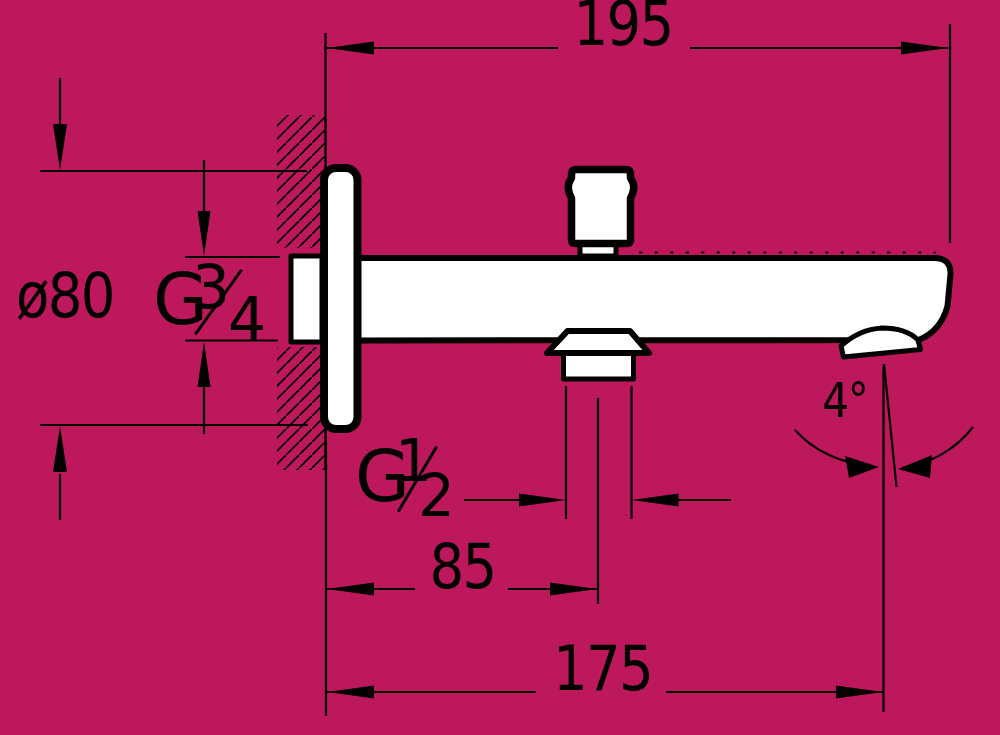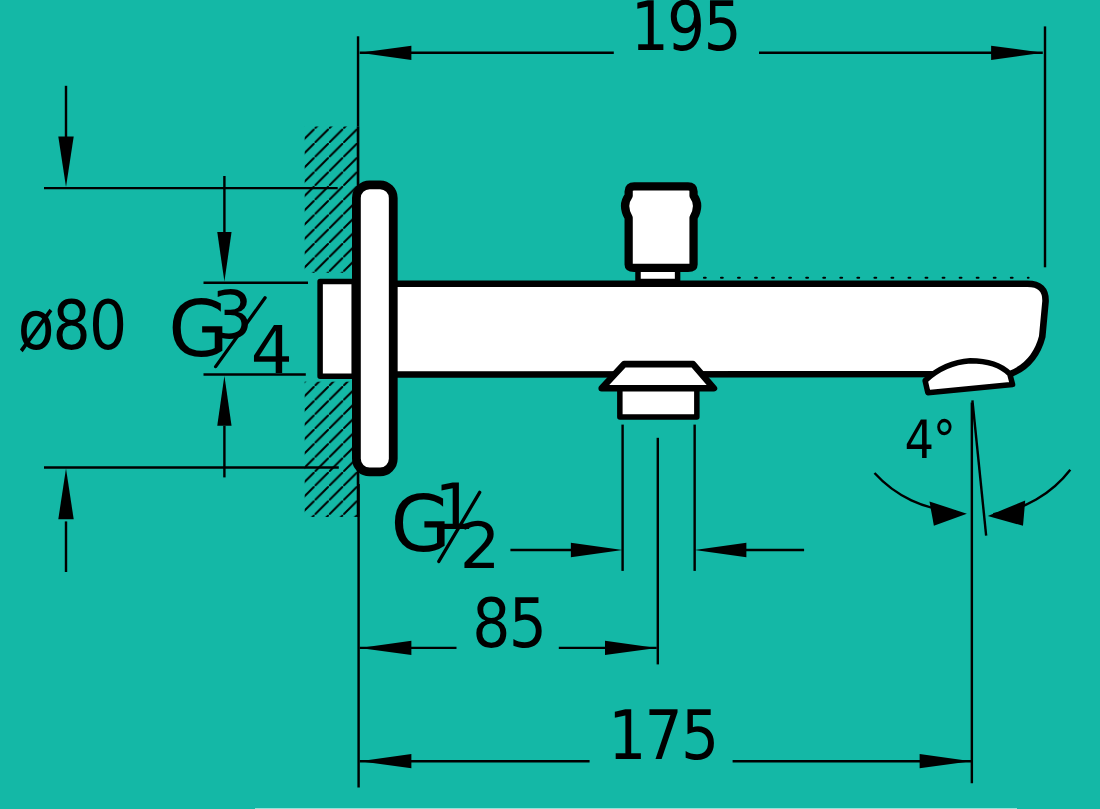--- a/index.html
+++ b/index.html
@@ -1,16 +1,16 @@
 <!DOCTYPE html>
 <html><head>
 <meta charset="utf-8">
 <style>
   html,body{margin:0;padding:0;background:#ffffff;}
-  #stage{position:relative;width:1000px;height:735px;background:#14b8a6;overflow:hidden;
+  #stage{position:relative;width:1000px;height:735px;background:#be185d;overflow:hidden;
          font-family:"DejaVu Sans",sans-serif;color:#000;}
   #stage svg{position:absolute;left:0;top:0;}
   .dim-label{position:absolute;line-height:1;color:#000;letter-spacing:-0.03em;
              transform:scaleX(.88);transform-origin:center top;text-align:center;white-space:nowrap;}
   .num{font-size:62px;}
   .frac-wrap{position:absolute;width:120px;height:100px;}
   .frac-g{position:absolute;font-size:71px;line-height:1;letter-spacing:-0.02em;}
   .frac-num,.frac-den{position:absolute;line-height:1;}
   .frac-slash{position:absolute;width:3px;background:#000;border-radius:2px;}
   .angle-label{font-size:48px;}

